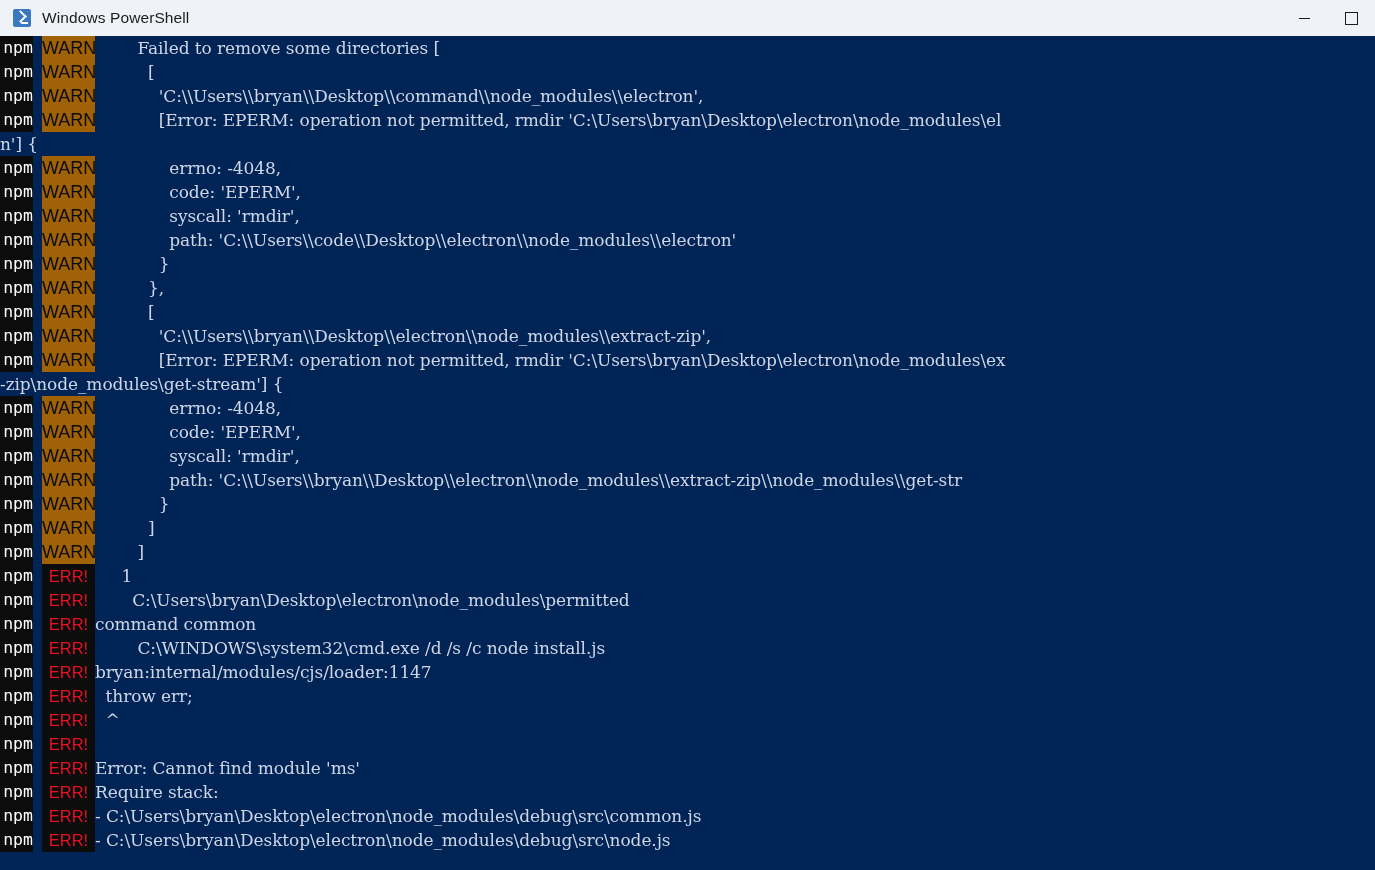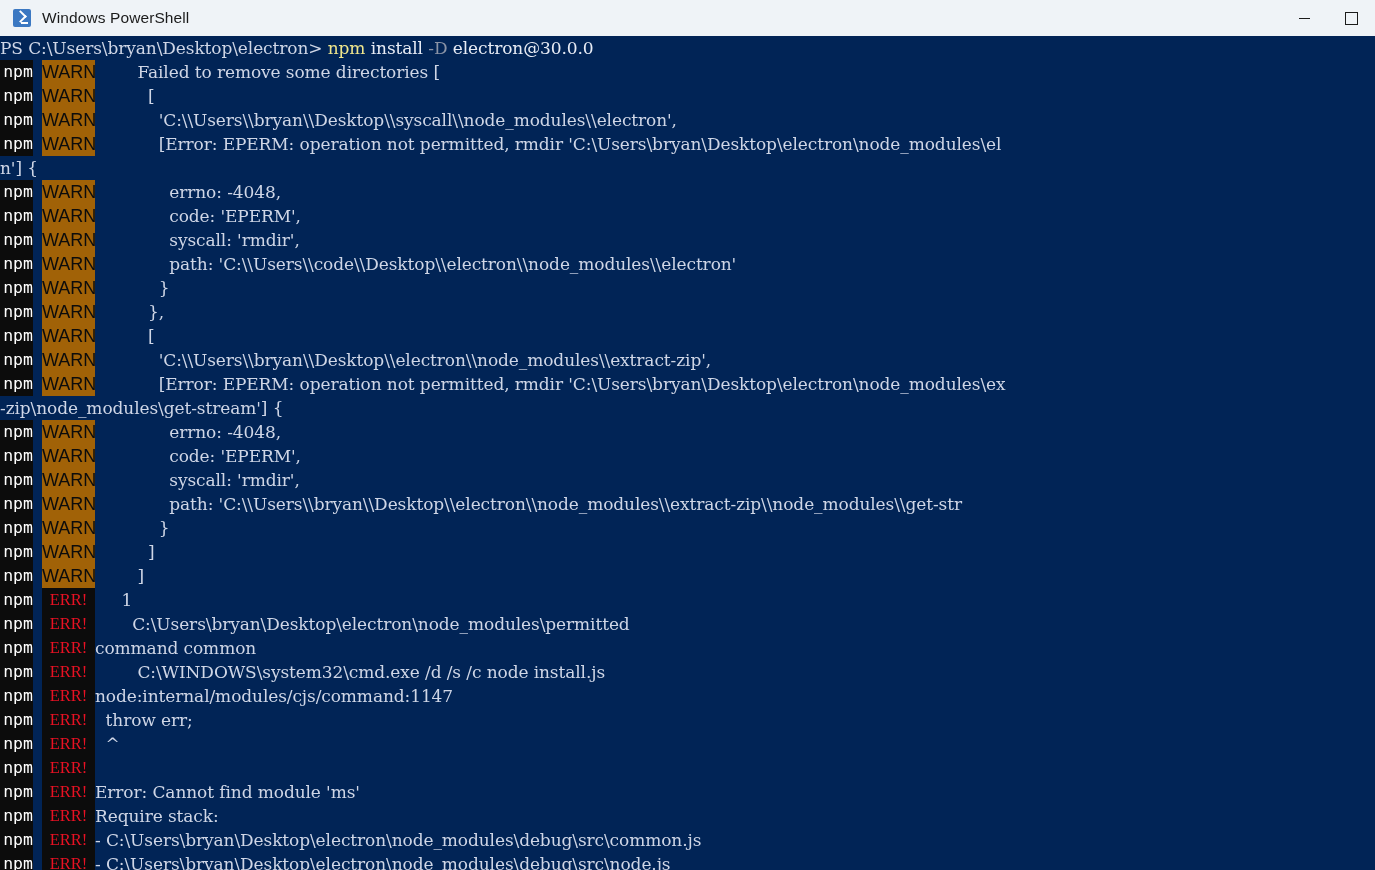--- a/index.html
+++ b/index.html
@@ -116,21 +116,21 @@
     text-align: center;
     font-family: Liberation Sans, sans-serif;
     font-size: 18px;
   }
   .g-err {
     flex: 0 0 auto;
     width: 53px;
     background: #0c0c0c;
     color: #e81123;
     text-align: center;
-    font-family: Liberation Serif, serif;
+    font-family: Liberation Sans, sans-serif;
     font-size: 16.5px;
   }
   .msg {
     flex: 1 1 auto;
     color: #cfd6e6;
     white-space: pre;
     overflow: hidden;
     font-family: "DejaVu Serif", "Liberation Serif", serif;
     font-size: 17px;
     letter-spacing: -0.1px;
@@ -162,28 +162,25 @@
       <span class="min-glyph"></span>
     </div>
     <div class="winbtn">
       <span class="max-glyph"></span>
     </div>
   </div>
 </div>
 
 <div id="terminal">
 
-  <div class="row">
-    <div class="plainline"><span>PS C:\Users\bryan\Desktop\electron&gt; </span><span class="tok-yellow">npm</span><span class="tok-white"> install </span><span class="tok-gray">-D</span><span class="tok-white"> electron@30.0.0</span></div>
-  </div>
 
   <div id="output-rows">
       <div class="row"><div class="g-npm">npm</div><div class="g-gap"></div><div class="g-warn">WARN</div><div class="msg">        Failed to remove some directories [</div></div>
       <div class="row"><div class="g-npm">npm</div><div class="g-gap"></div><div class="g-warn">WARN</div><div class="msg">          [</div></div>
-      <div class="row"><div class="g-npm">npm</div><div class="g-gap"></div><div class="g-warn">WARN</div><div class="msg">            'C:\\Users\\bryan\\Desktop\\syscall\\node_modules\\electron',</div></div>
+      <div class="row"><div class="g-npm">npm</div><div class="g-gap"></div><div class="g-warn">WARN</div><div class="msg">            'C:\\Users\\bryan\\Desktop\\command\\node_modules\\electron',</div></div>
       <div class="row"><div class="g-npm">npm</div><div class="g-gap"></div><div class="g-warn">WARN</div><div class="msg">            [Error: EPERM: operation not permitted, rmdir 'C:\Users\bryan\Desktop\electron\node_modules\el</div></div>
       <div class="row"><div class="plainline">n'] {</div></div>
       <div class="row"><div class="g-npm">npm</div><div class="g-gap"></div><div class="g-warn">WARN</div><div class="msg">              errno: -4048,</div></div>
       <div class="row"><div class="g-npm">npm</div><div class="g-gap"></div><div class="g-warn">WARN</div><div class="msg">              code: 'EPERM',</div></div>
       <div class="row"><div class="g-npm">npm</div><div class="g-gap"></div><div class="g-warn">WARN</div><div class="msg">              syscall: 'rmdir',</div></div>
       <div class="row"><div class="g-npm">npm</div><div class="g-gap"></div><div class="g-warn">WARN</div><div class="msg">              path: 'C:\\Users\\code\\Desktop\\electron\\node_modules\\electron'</div></div>
       <div class="row"><div class="g-npm">npm</div><div class="g-gap"></div><div class="g-warn">WARN</div><div class="msg">            }</div></div>
       <div class="row"><div class="g-npm">npm</div><div class="g-gap"></div><div class="g-warn">WARN</div><div class="msg">          },</div></div>
       <div class="row"><div class="g-npm">npm</div><div class="g-gap"></div><div class="g-warn">WARN</div><div class="msg">          [</div></div>
       <div class="row"><div class="g-npm">npm</div><div class="g-gap"></div><div class="g-warn">WARN</div><div class="msg">            'C:\\Users\\bryan\\Desktop\\electron\\node_modules\\extract-zip',</div></div>
@@ -193,21 +190,21 @@
       <div class="row"><div class="g-npm">npm</div><div class="g-gap"></div><div class="g-warn">WARN</div><div class="msg">              code: 'EPERM',</div></div>
       <div class="row"><div class="g-npm">npm</div><div class="g-gap"></div><div class="g-warn">WARN</div><div class="msg">              syscall: 'rmdir',</div></div>
       <div class="row"><div class="g-npm">npm</div><div class="g-gap"></div><div class="g-warn">WARN</div><div class="msg">              path: 'C:\\Users\\bryan\\Desktop\\electron\\node_modules\\extract-zip\\node_modules\\get-str</div></div>
       <div class="row"><div class="g-npm">npm</div><div class="g-gap"></div><div class="g-warn">WARN</div><div class="msg">            }</div></div>
       <div class="row"><div class="g-npm">npm</div><div class="g-gap"></div><div class="g-warn">WARN</div><div class="msg">          ]</div></div>
       <div class="row"><div class="g-npm">npm</div><div class="g-gap"></div><div class="g-warn">WARN</div><div class="msg">        ]</div></div>
       <div class="row"><div class="g-npm">npm</div><div class="g-gap"></div><div class="g-err">ERR!</div><div class="msg">     1</div></div>
       <div class="row"><div class="g-npm">npm</div><div class="g-gap"></div><div class="g-err">ERR!</div><div class="msg">       C:\Users\bryan\Desktop\electron\node_modules\permitted</div></div>
       <div class="row"><div class="g-npm">npm</div><div class="g-gap"></div><div class="g-err">ERR!</div><div class="msg">command common</div></div>
       <div class="row"><div class="g-npm">npm</div><div class="g-gap"></div><div class="g-err">ERR!</div><div class="msg">        C:\WINDOWS\system32\cmd.exe /d /s /c node install.js</div></div>
-      <div class="row"><div class="g-npm">npm</div><div class="g-gap"></div><div class="g-err">ERR!</div><div class="msg">node:internal/modules/cjs/command:1147</div></div>
+      <div class="row"><div class="g-npm">npm</div><div class="g-gap"></div><div class="g-err">ERR!</div><div class="msg">bryan:internal/modules/cjs/loader:1147</div></div>
       <div class="row"><div class="g-npm">npm</div><div class="g-gap"></div><div class="g-err">ERR!</div><div class="msg">  throw err;</div></div>
       <div class="row"><div class="g-npm">npm</div><div class="g-gap"></div><div class="g-err">ERR!</div><div class="msg">  ^</div></div>
       <div class="row"><div class="g-npm">npm</div><div class="g-gap"></div><div class="g-err">ERR!</div><div class="msg"></div></div>
       <div class="row"><div class="g-npm">npm</div><div class="g-gap"></div><div class="g-err">ERR!</div><div class="msg">Error: Cannot find module 'ms'</div></div>
       <div class="row"><div class="g-npm">npm</div><div class="g-gap"></div><div class="g-err">ERR!</div><div class="msg">Require stack:</div></div>
       <div class="row"><div class="g-npm">npm</div><div class="g-gap"></div><div class="g-err">ERR!</div><div class="msg">- C:\Users\bryan\Desktop\electron\node_modules\debug\src\common.js</div></div>
       <div class="row"><div class="g-npm">npm</div><div class="g-gap"></div><div class="g-err">ERR!</div><div class="msg">- C:\Users\bryan\Desktop\electron\node_modules\debug\src\node.js</div></div>
     </div>
 
 </div>

